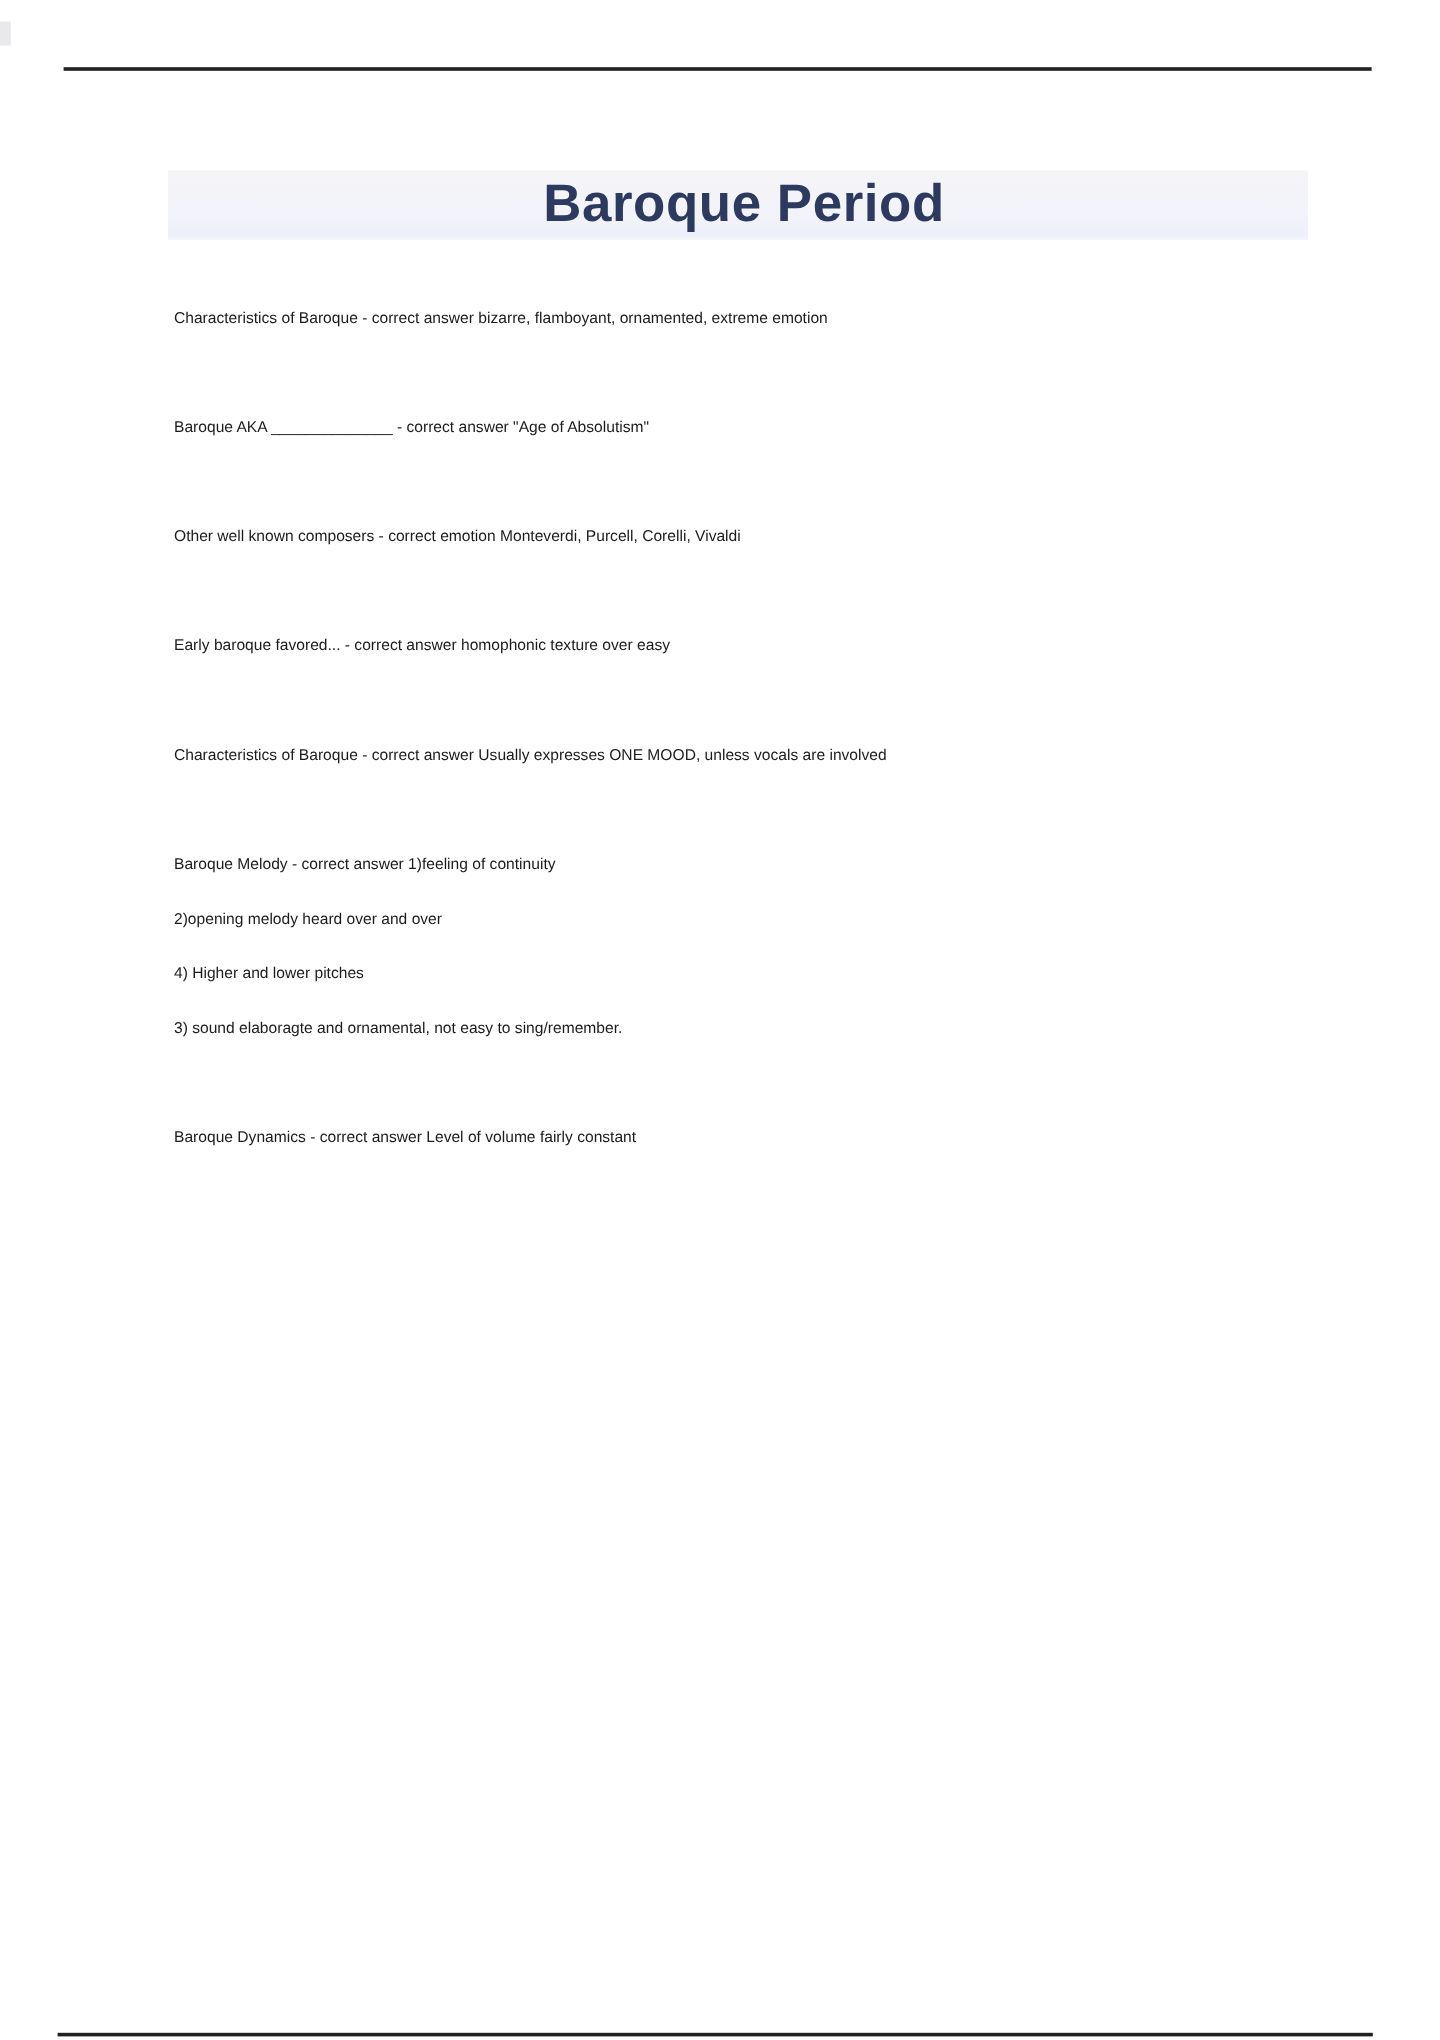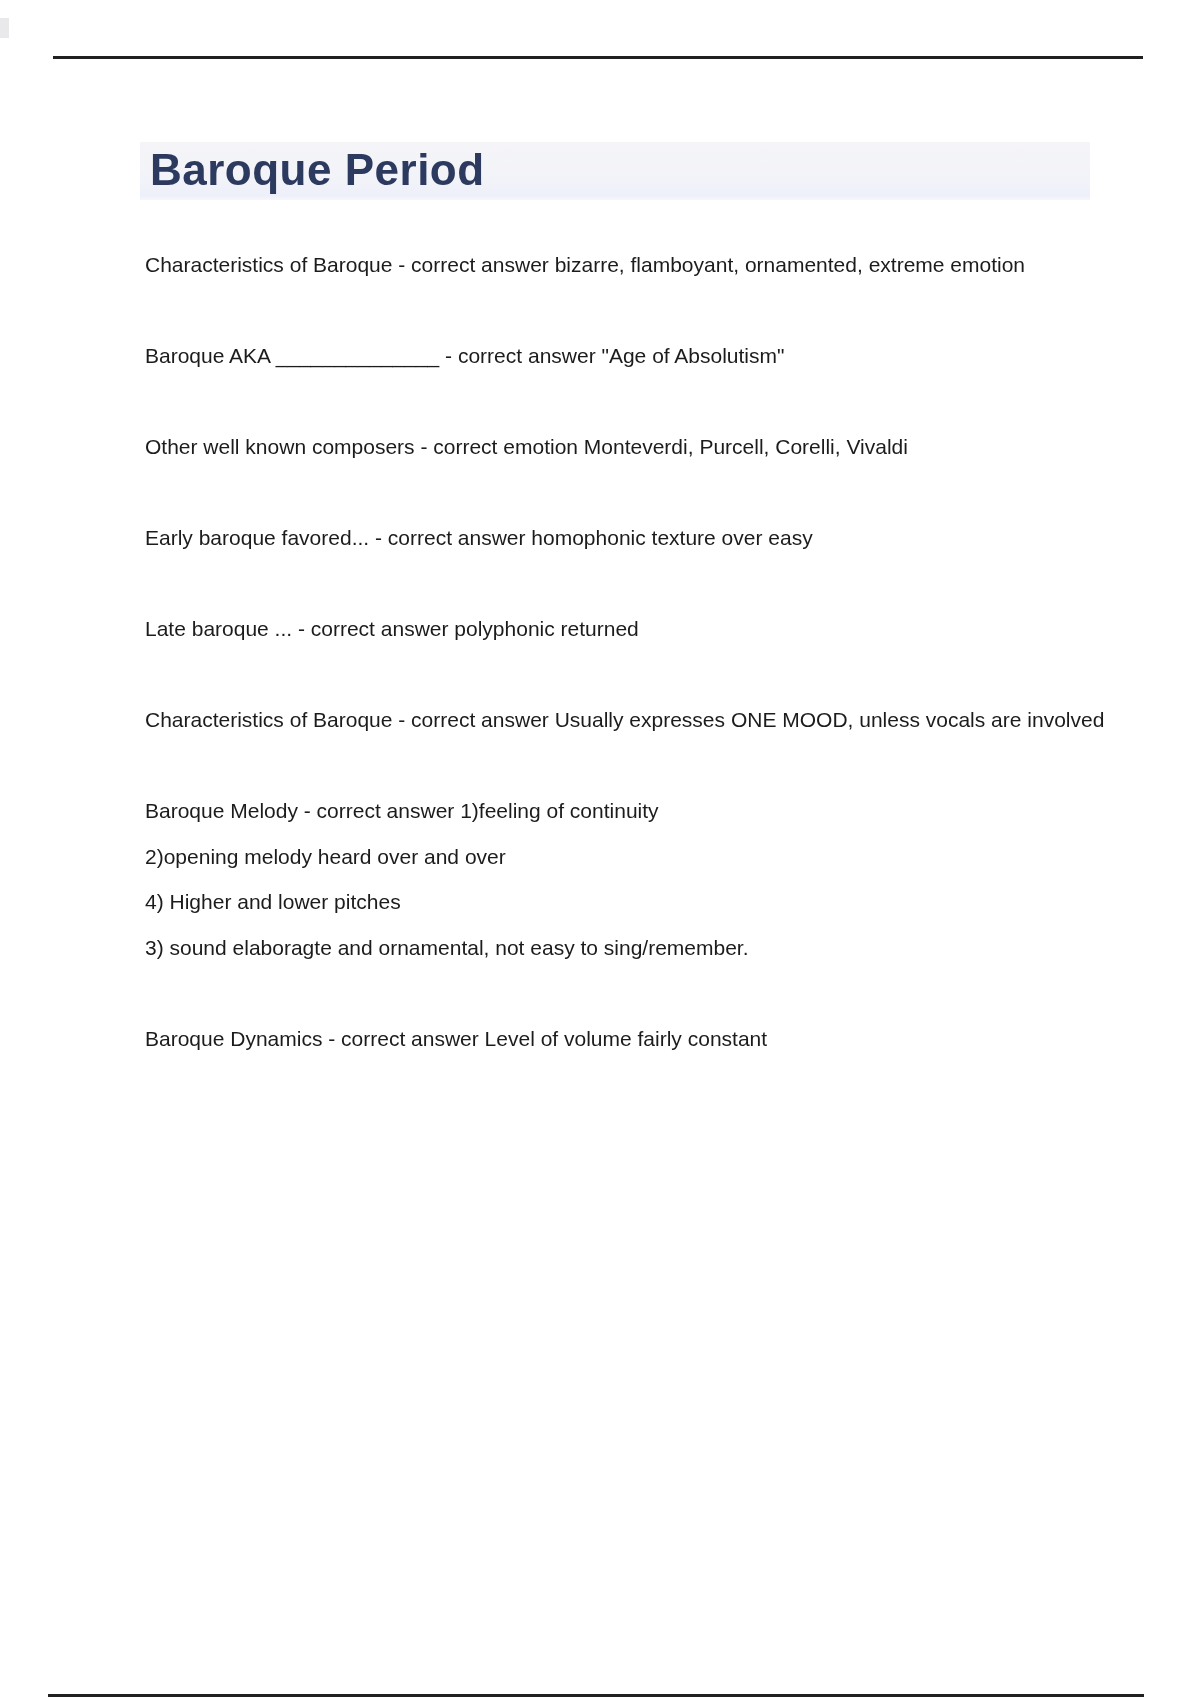--- a/index.html
+++ b/index.html
@@ -39,36 +39,37 @@
   }
   .title-bar {
     position: absolute;
     left: 140px;
     top: 142px;
     width: 950px;
     height: 58px;
     background: linear-gradient(180deg, #f5f5f8 0%, #f2f3f9 70%, #edeffa 92%, #f6f7fb 100%);
     display: flex;
     align-items: center;
+    justify-content: center;
   }
   .title-bar h1 {
     margin: 0;
     padding: 0 0 2px 10px;
     font-size: 44px;
     font-weight: bold;
     letter-spacing: 0.5px;
     color: #2d3a5f;
     font-family: "Liberation Sans", sans-serif;
   }
   .content {
     position: absolute;
     left: 145px;
     top: 242px;
     width: 975px;
-    font-size: 21px;
+    font-size: 13px;
     line-height: 45.5px;
     color: #1c1c1c;
   }
   .para {
     margin: 0 0 45.5px 0;
   }
   .para:last-child {
     margin-bottom: 0;
   }
   .line {
@@ -98,23 +99,20 @@
 
 
   <div class="para">
     <div class="line">Other well known composers - correct emotion Monteverdi, Purcell, Corelli, Vivaldi</div>
   </div>
 
   <div class="para">
     <div class="line">Early baroque favored... - correct answer homophonic texture over easy</div>
   </div>
 
-  <div class="para">
-    <div class="line">Late baroque ... - correct answer polyphonic returned</div>
-  </div>
 
   <div class="para">
     <div class="line">Characteristics of Baroque - correct answer Usually expresses ONE MOOD, unless vocals are involved</div>
   </div>
 
 
 
   <div class="para">
     <div class="line">Baroque Melody - correct answer 1)feeling of continuity</div>
     <div class="line">2)opening melody heard over and over</div>

